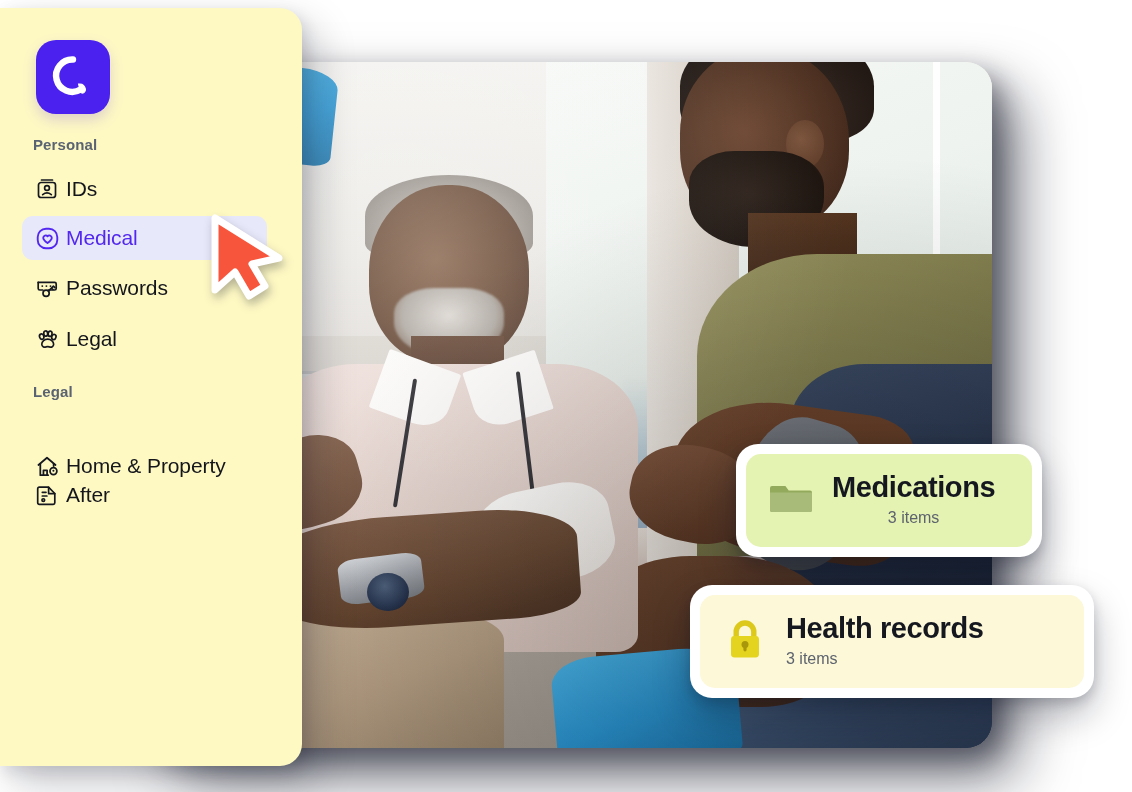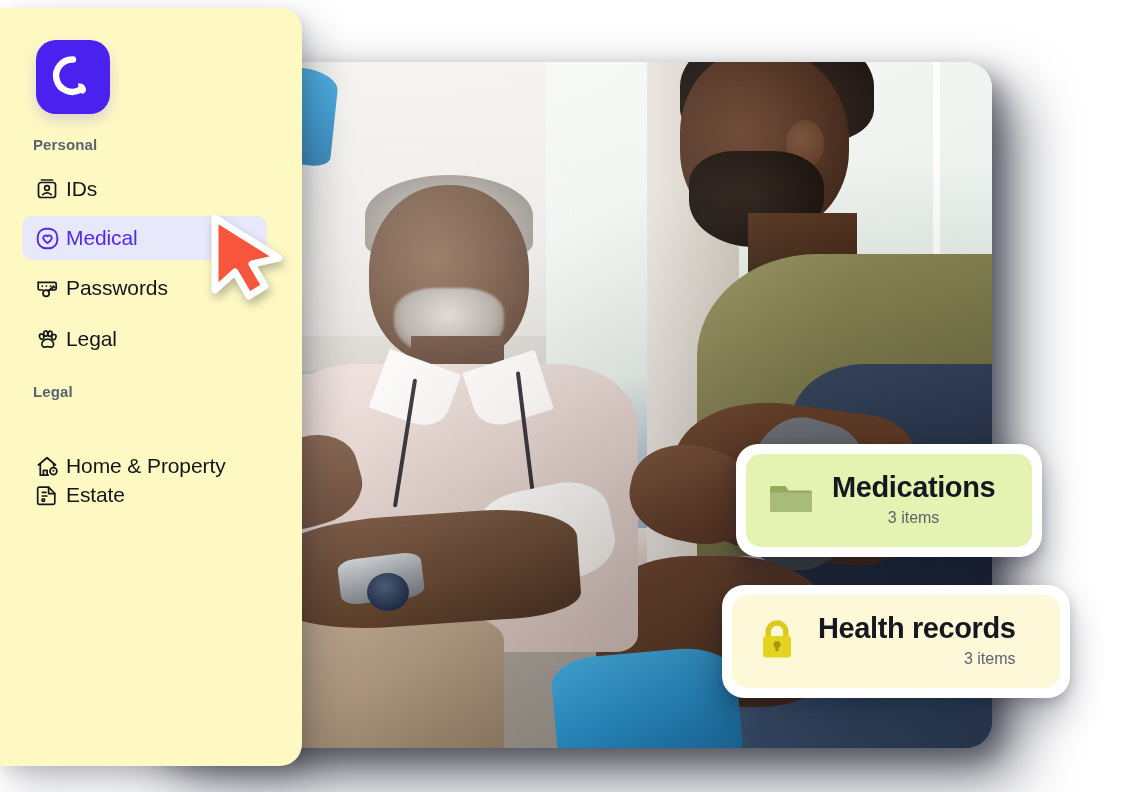--- a/index.html
+++ b/index.html
@@ -407,21 +407,21 @@
     color: #5d636e;
     margin-top: 7px;
   }
 
   #card-medications {
     left: 736px; top: 444px; width: 306px;
   }
   #card-medications .float-card-inner { background: #e4f2b2; text-align: center; }
 
   #card-health {
-    left: 722px; top: 585px; width: 348px; text-align: right;
+    left: 690px; top: 585px; width: 404px;
   }
   #card-health .float-card-inner { background: #fcf8d8; }
 </style>
 </head>
 <body>
 
 <div id="stage">
 
   <div id="photo-panel">
     <div class="photo-art">
@@ -562,21 +562,21 @@
 
     <div id="nav-legal" class="nav-item">
       <span class="nav-icon">
         <svg width="24" height="24" viewBox="0 0 24 24" fill="none" stroke="#16181f" stroke-width="1.7" stroke-linecap="round" stroke-linejoin="round">
           <path d="M4.2 4.2 h9.3 l6.3 6.3 v9.3 a1.5 1.5 0 0 1 -1.5 1.5 h-14.1 a1.5 1.5 0 0 1 -1.5 -1.5 v-14.1 a1.5 1.5 0 0 1 1.5 -1.5 z"></path>
           <path d="M13.6 4.3 v6.3 h6.2"></path>
           <path d="M7.3 9.3 h3.7 M7.3 13.0 h4.6"></path>
           <circle cx="8.3" cy="17.1" r="1.35"></circle>
         </svg>
       </span>
-      <span class="nav-label">Estate</span>
+      <span class="nav-label">After</span>
     </div>
 
   </div>
 
   <svg id="cursor" viewBox="0 0 86 92">
     <path d="M6 4 L6 76 L26 58 L40 82 L56 72 L43 50 L70 44 Z" fill="#f8563c" stroke="#ffffff" stroke-width="7" stroke-linejoin="round"></path>
   </svg>
 
   <div id="card-medications" class="float-card">
     <div class="float-card-inner">

